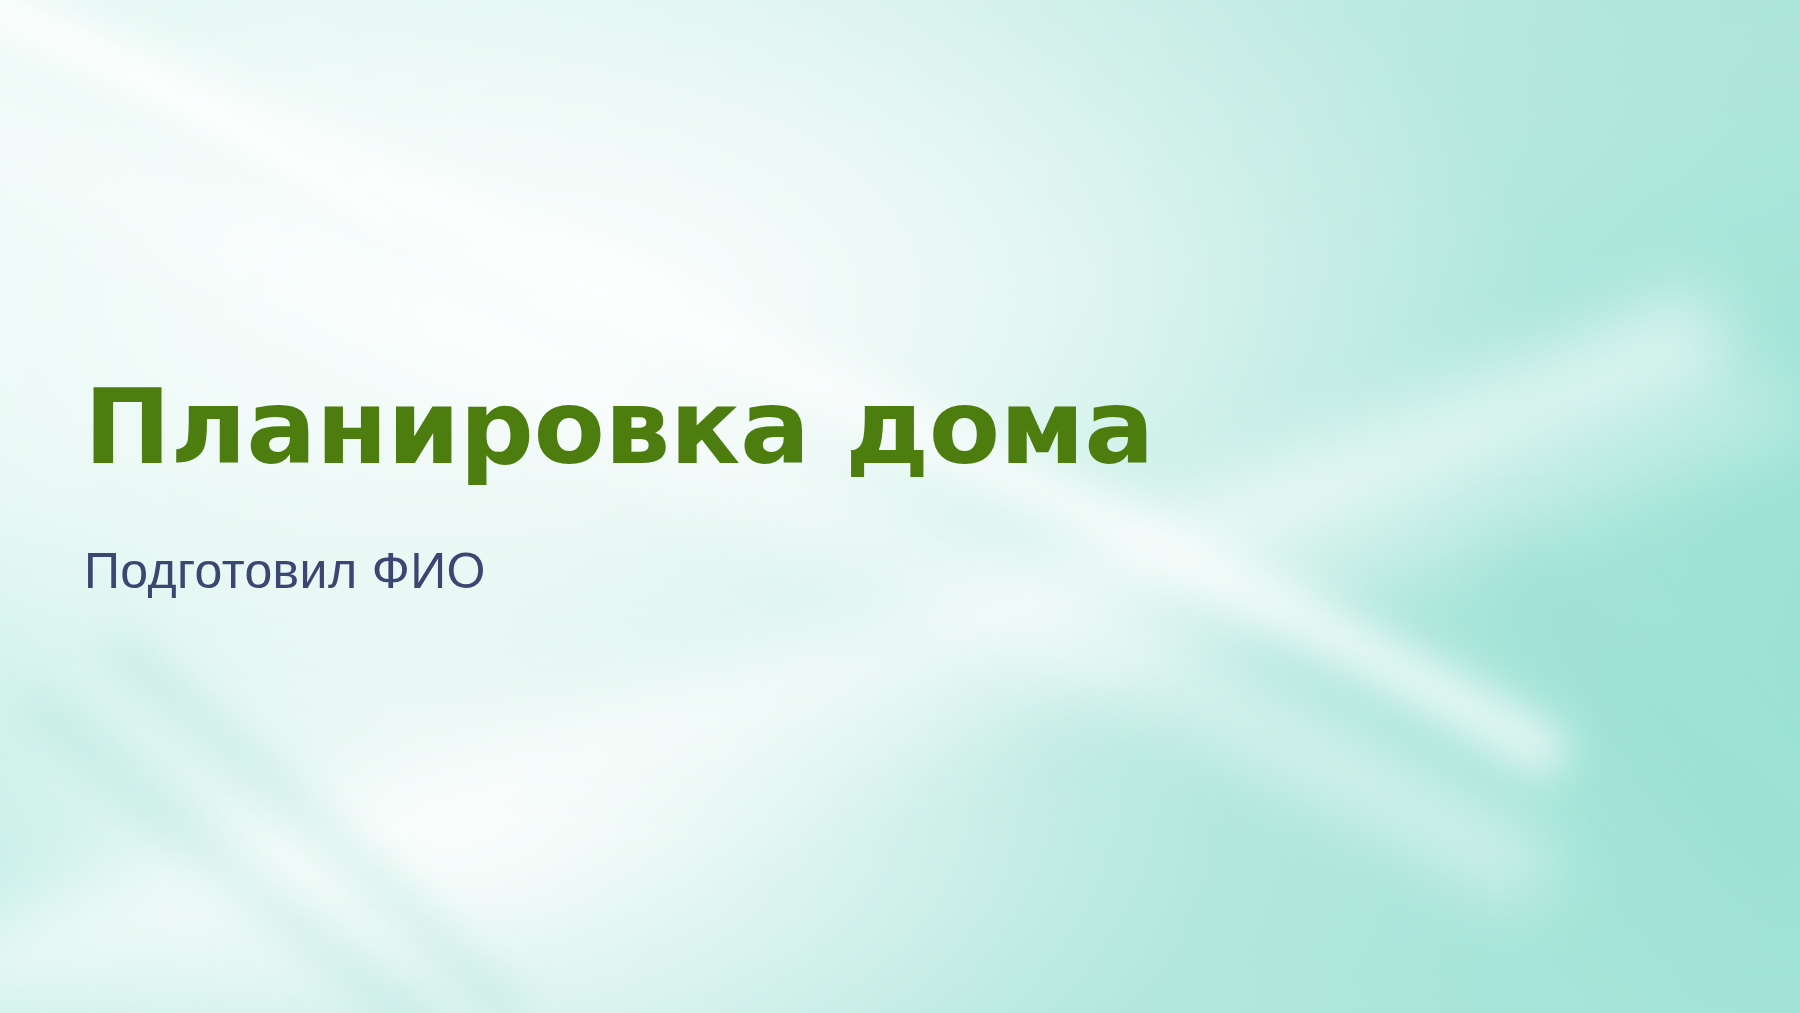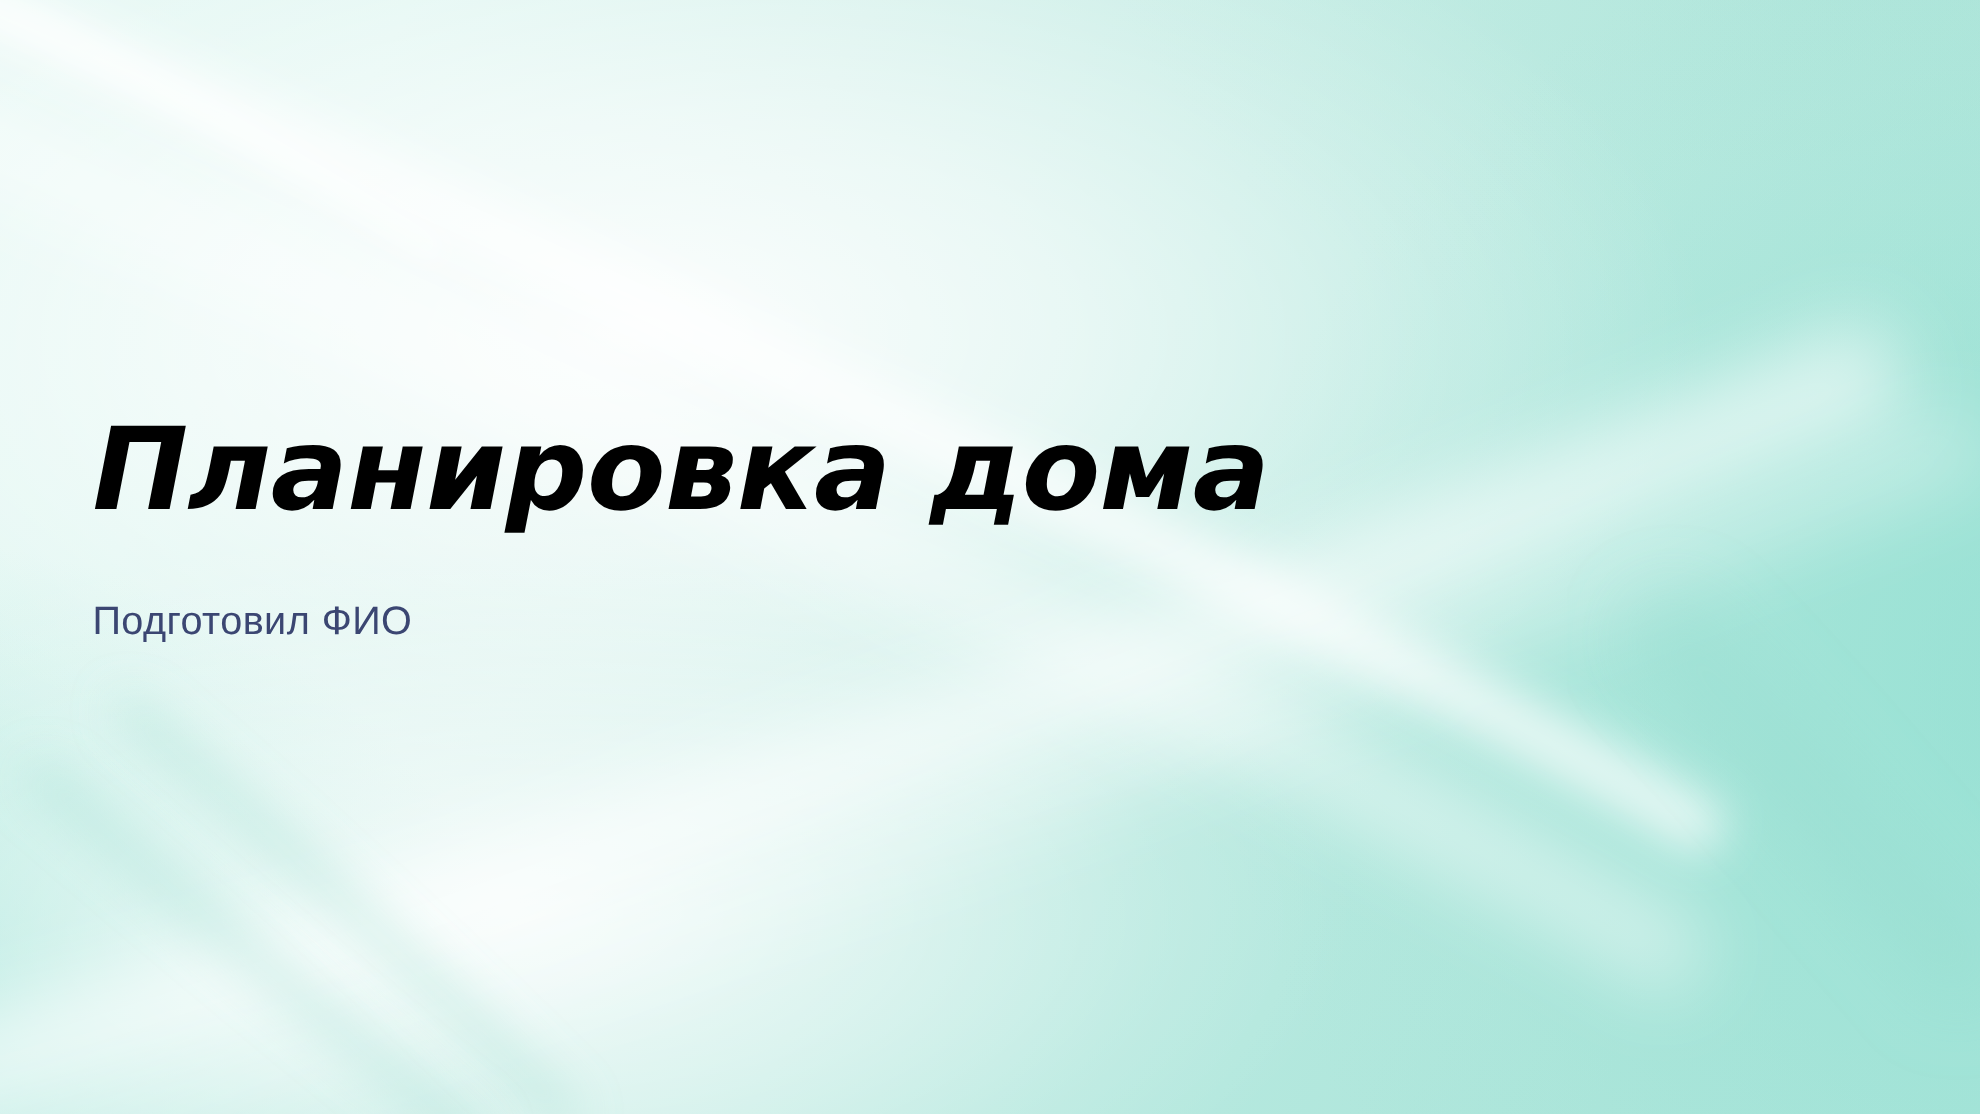--- a/index.html
+++ b/index.html
@@ -102,30 +102,29 @@
     width: 1250px;
   }
 
   .slide-title {
     margin: 0;
     font-family: "DejaVu Sans", "Liberation Sans", sans-serif;
     font-size: 104px;
     font-weight: 700;
     line-height: 1.06;
     letter-spacing: -0.5px;
-    color: #000000;
+    color: #4d7c0f;
     white-space: nowrap;
-    font-style: italic;
   }
 
   .slide-subtitle {
     margin: 0;
     padding-top: 62px;
     font-family: "Liberation Sans", "DejaVu Sans", sans-serif;
-    font-size: 36px;
+    font-size: 50px;
     font-weight: 400;
     line-height: 1.1;
     letter-spacing: 0.4px;
     color: #3B4672;
     white-space: nowrap;
   }
 </style>
 </head>
 <body>
 

